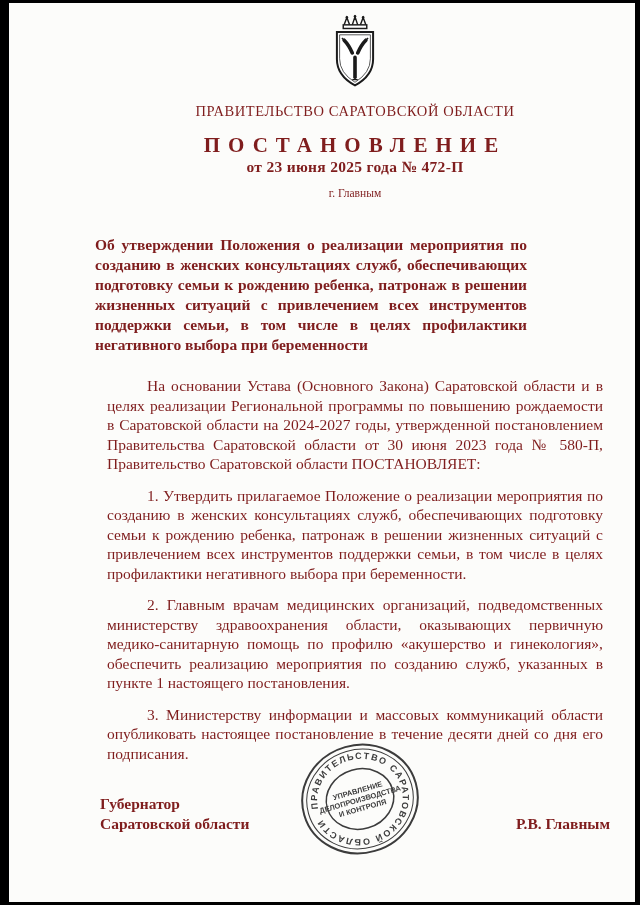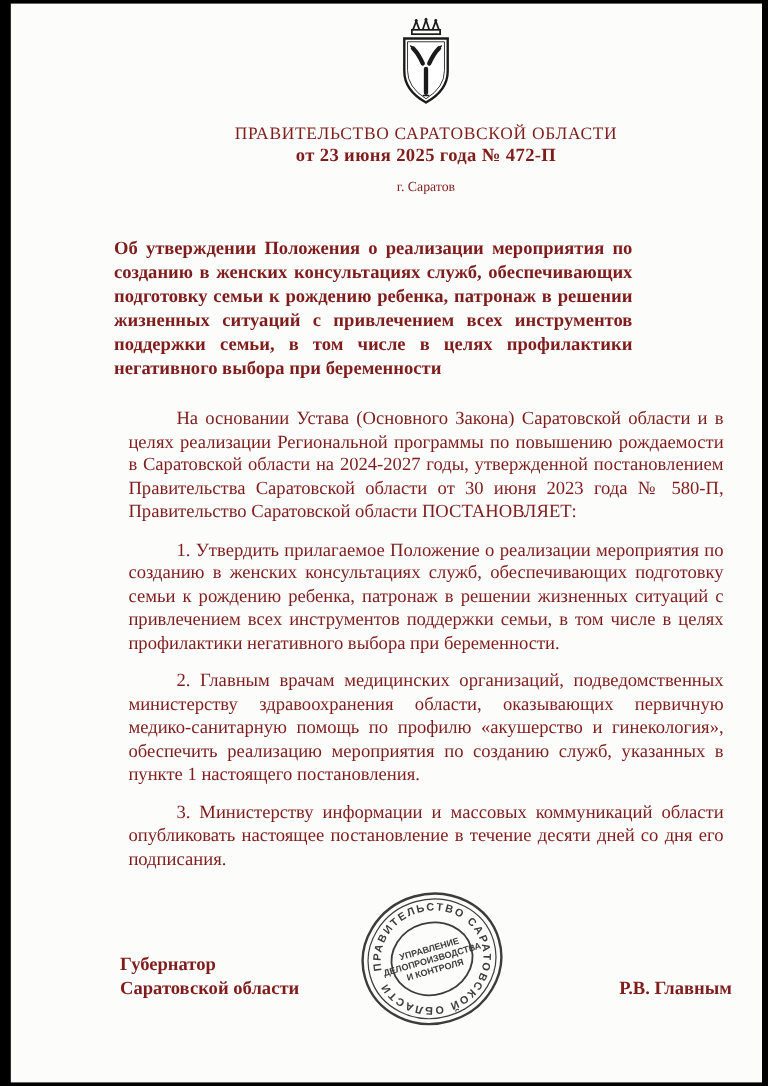--- a/index.html
+++ b/index.html
@@ -87,24 +87,25 @@
           <path d="M32 70 Q32 59 32 48"></path>
         </g>
         <g stroke="#1b1b1b" stroke-width="1.4" fill="none">
           <path d="M17.5 26.5 L22.5 31.5 M41.5 31.5 L46.5 26.5 M29 72.5 L35 72.5"></path>
         </g>
       </svg>
     </div>
 
     <div class="org-name">ПРАВИТЕЛЬСТВО САРАТОВСКОЙ ОБЛАСТИ</div>
 
+    <div class="doc-type">ПОСТАНОВЛЕНИЕ</div>
 
     <div class="date-line">от 23 июня 2025 года № 472-П</div>
 
-    <div class="city-line">г. Саратов</div>
+    <div class="city-line">г. Главным</div>
 
     <div class="doc-title">Об утверждении Положения о реализации мероприятия по созданию в женских консультациях служб, обеспечивающих подготовку семьи к рождению ребенка, патронаж в решении жизненных ситуаций с привлечением всех инструментов поддержки семьи, в том числе в целях профилактики негативного выбора при беременности</div>
 
     <div class="doc-body">
       <p>На основании Устава (Основного Закона) Саратовской области и в целях реализации Региональной программы по повышению рождаемости в Саратовской области на 2024-2027 годы, утвержденной постановлением Правительства Саратовской области от 30 июня 2023 года № 580-П, Правительство Саратовской области ПОСТАНОВЛЯЕТ:</p>
       <p>1. Утвердить прилагаемое Положение о реализации мероприятия по созданию в женских консультациях служб, обеспечивающих подготовку семьи к рождению ребенка, патронаж в решении жизненных ситуаций с привлечением всех инструментов поддержки семьи, в том числе в целях профилактики негативного выбора при беременности.</p>
       <p>2. Главным врачам медицинских организаций, подведомственных министерству здравоохранения области, оказывающих первичную медико-санитарную помощь по профилю «акушерство и гинекология», обеспечить реализацию мероприятия по созданию служб, указанных в пункте 1 настоящего постановления.</p>
       <p>3. Министерству информации и массовых коммуникаций области опубликовать настоящее постановление в течение десяти дней со дня его подписания.</p>
     </div>
 

